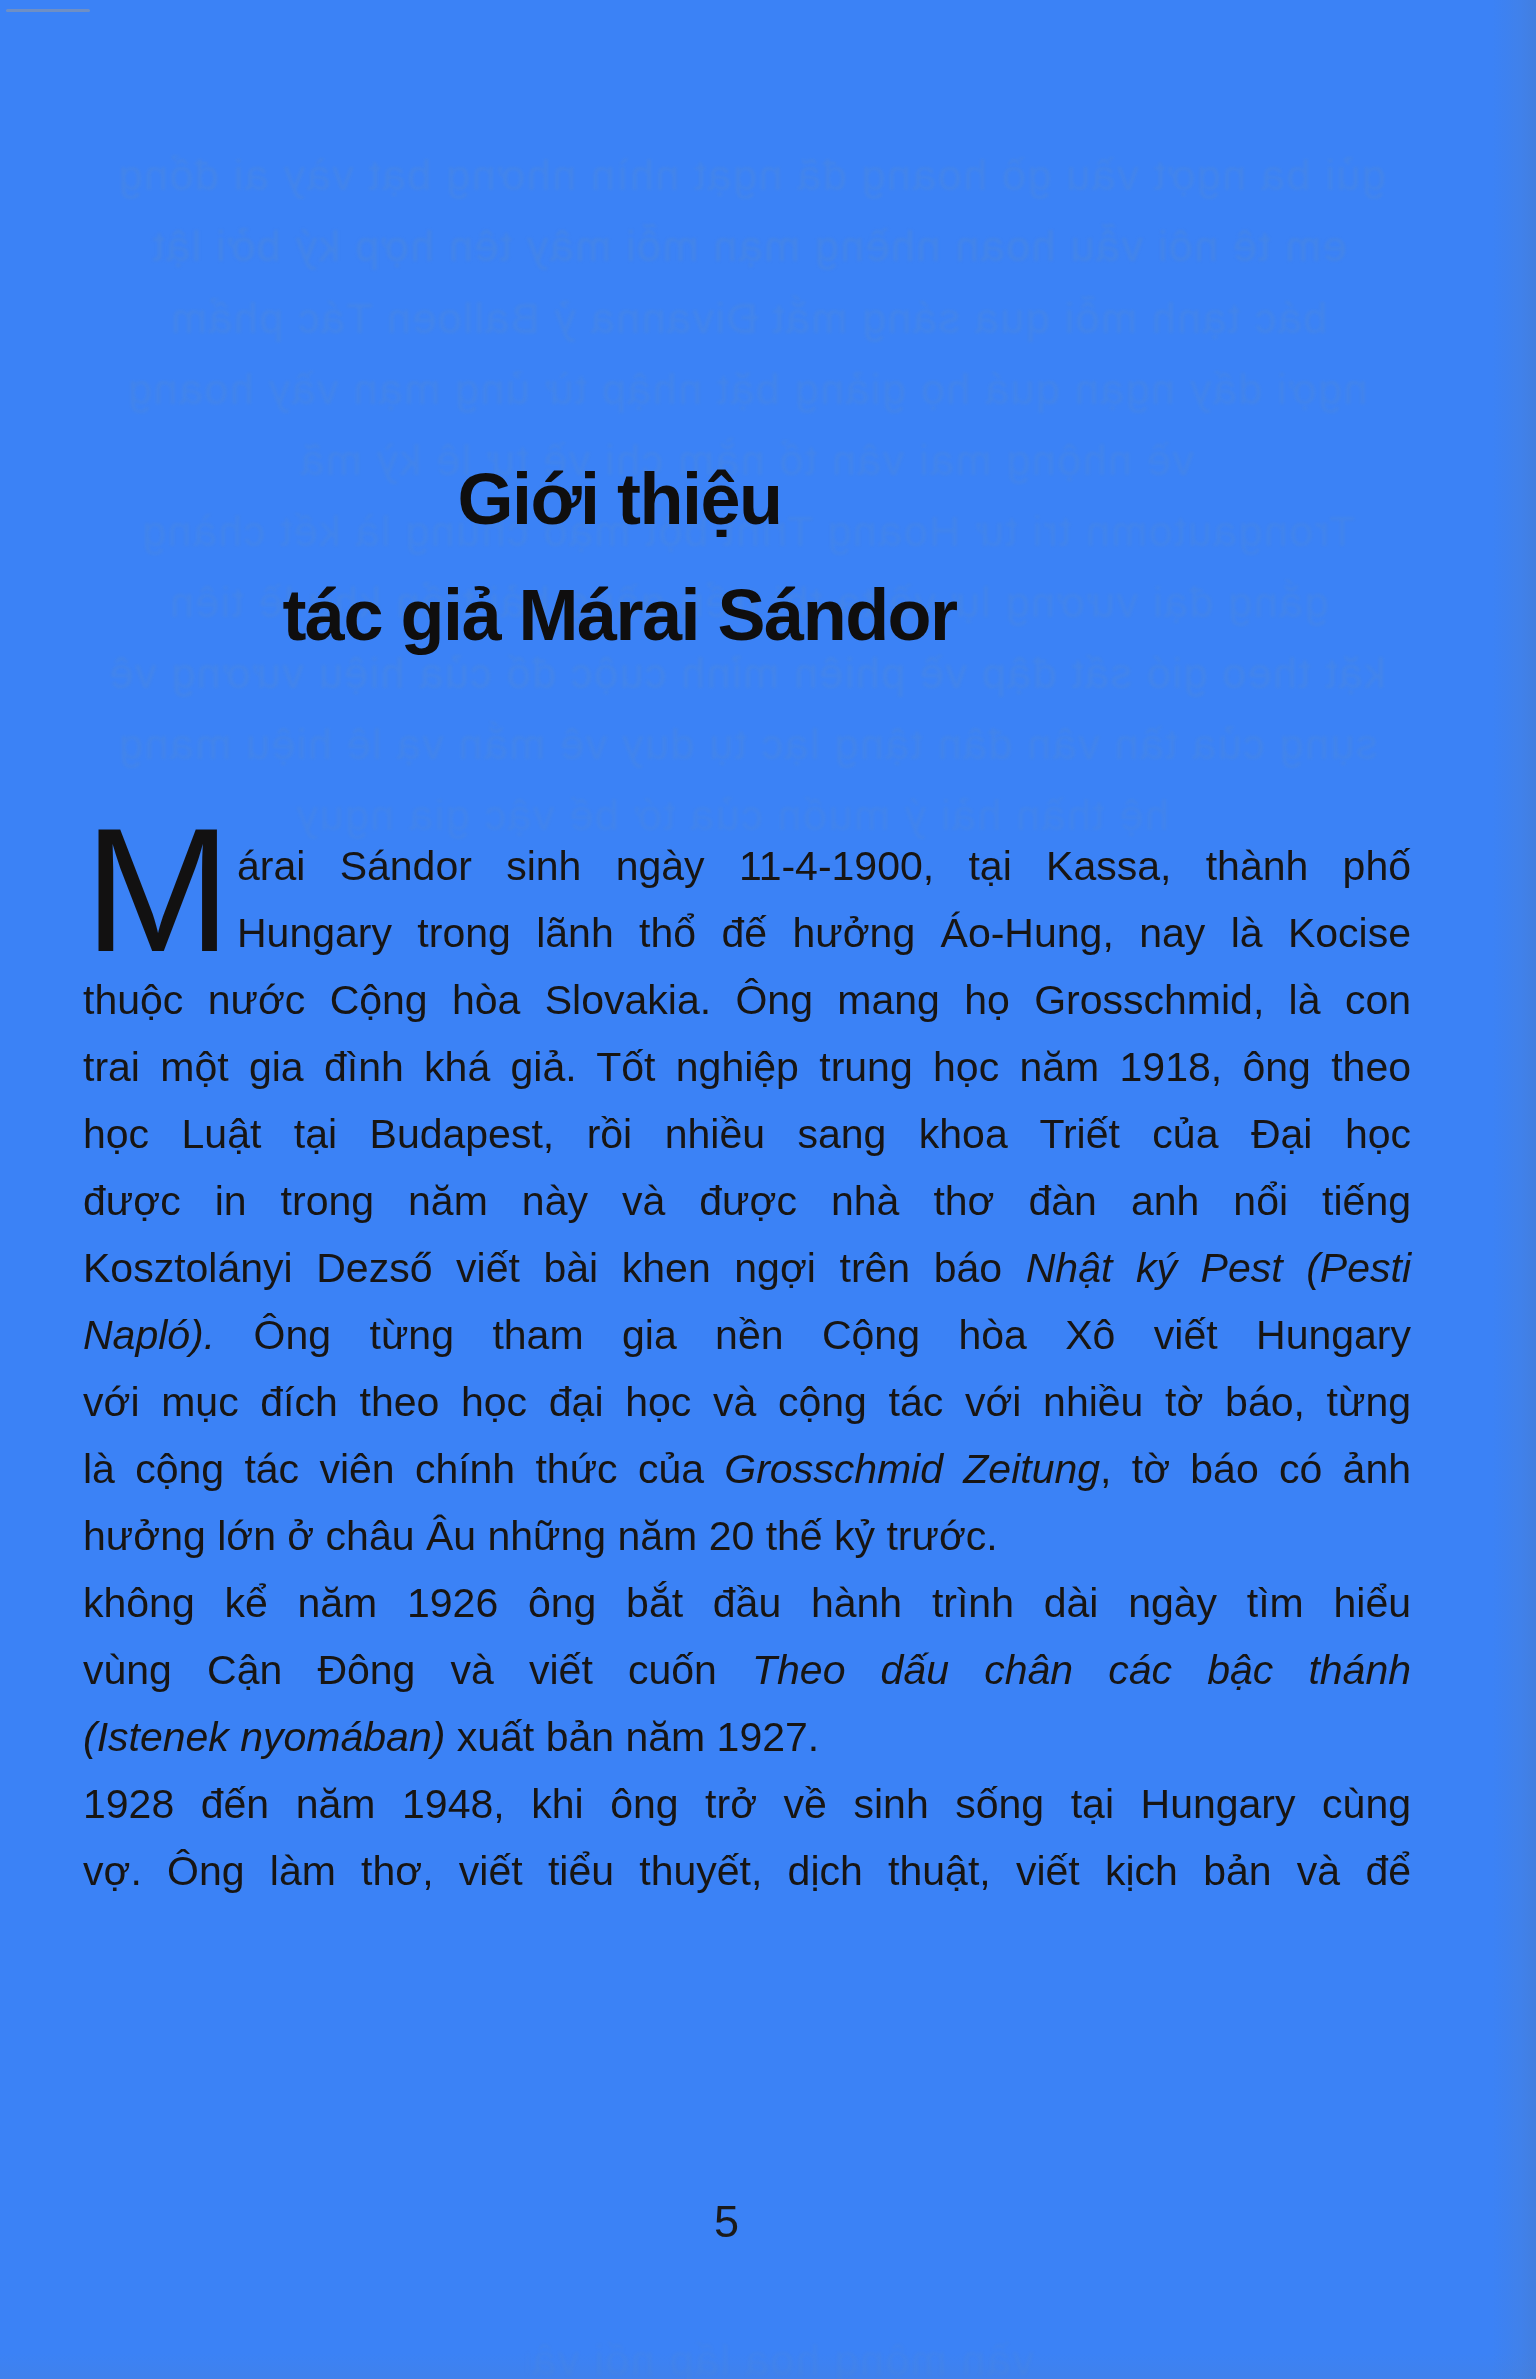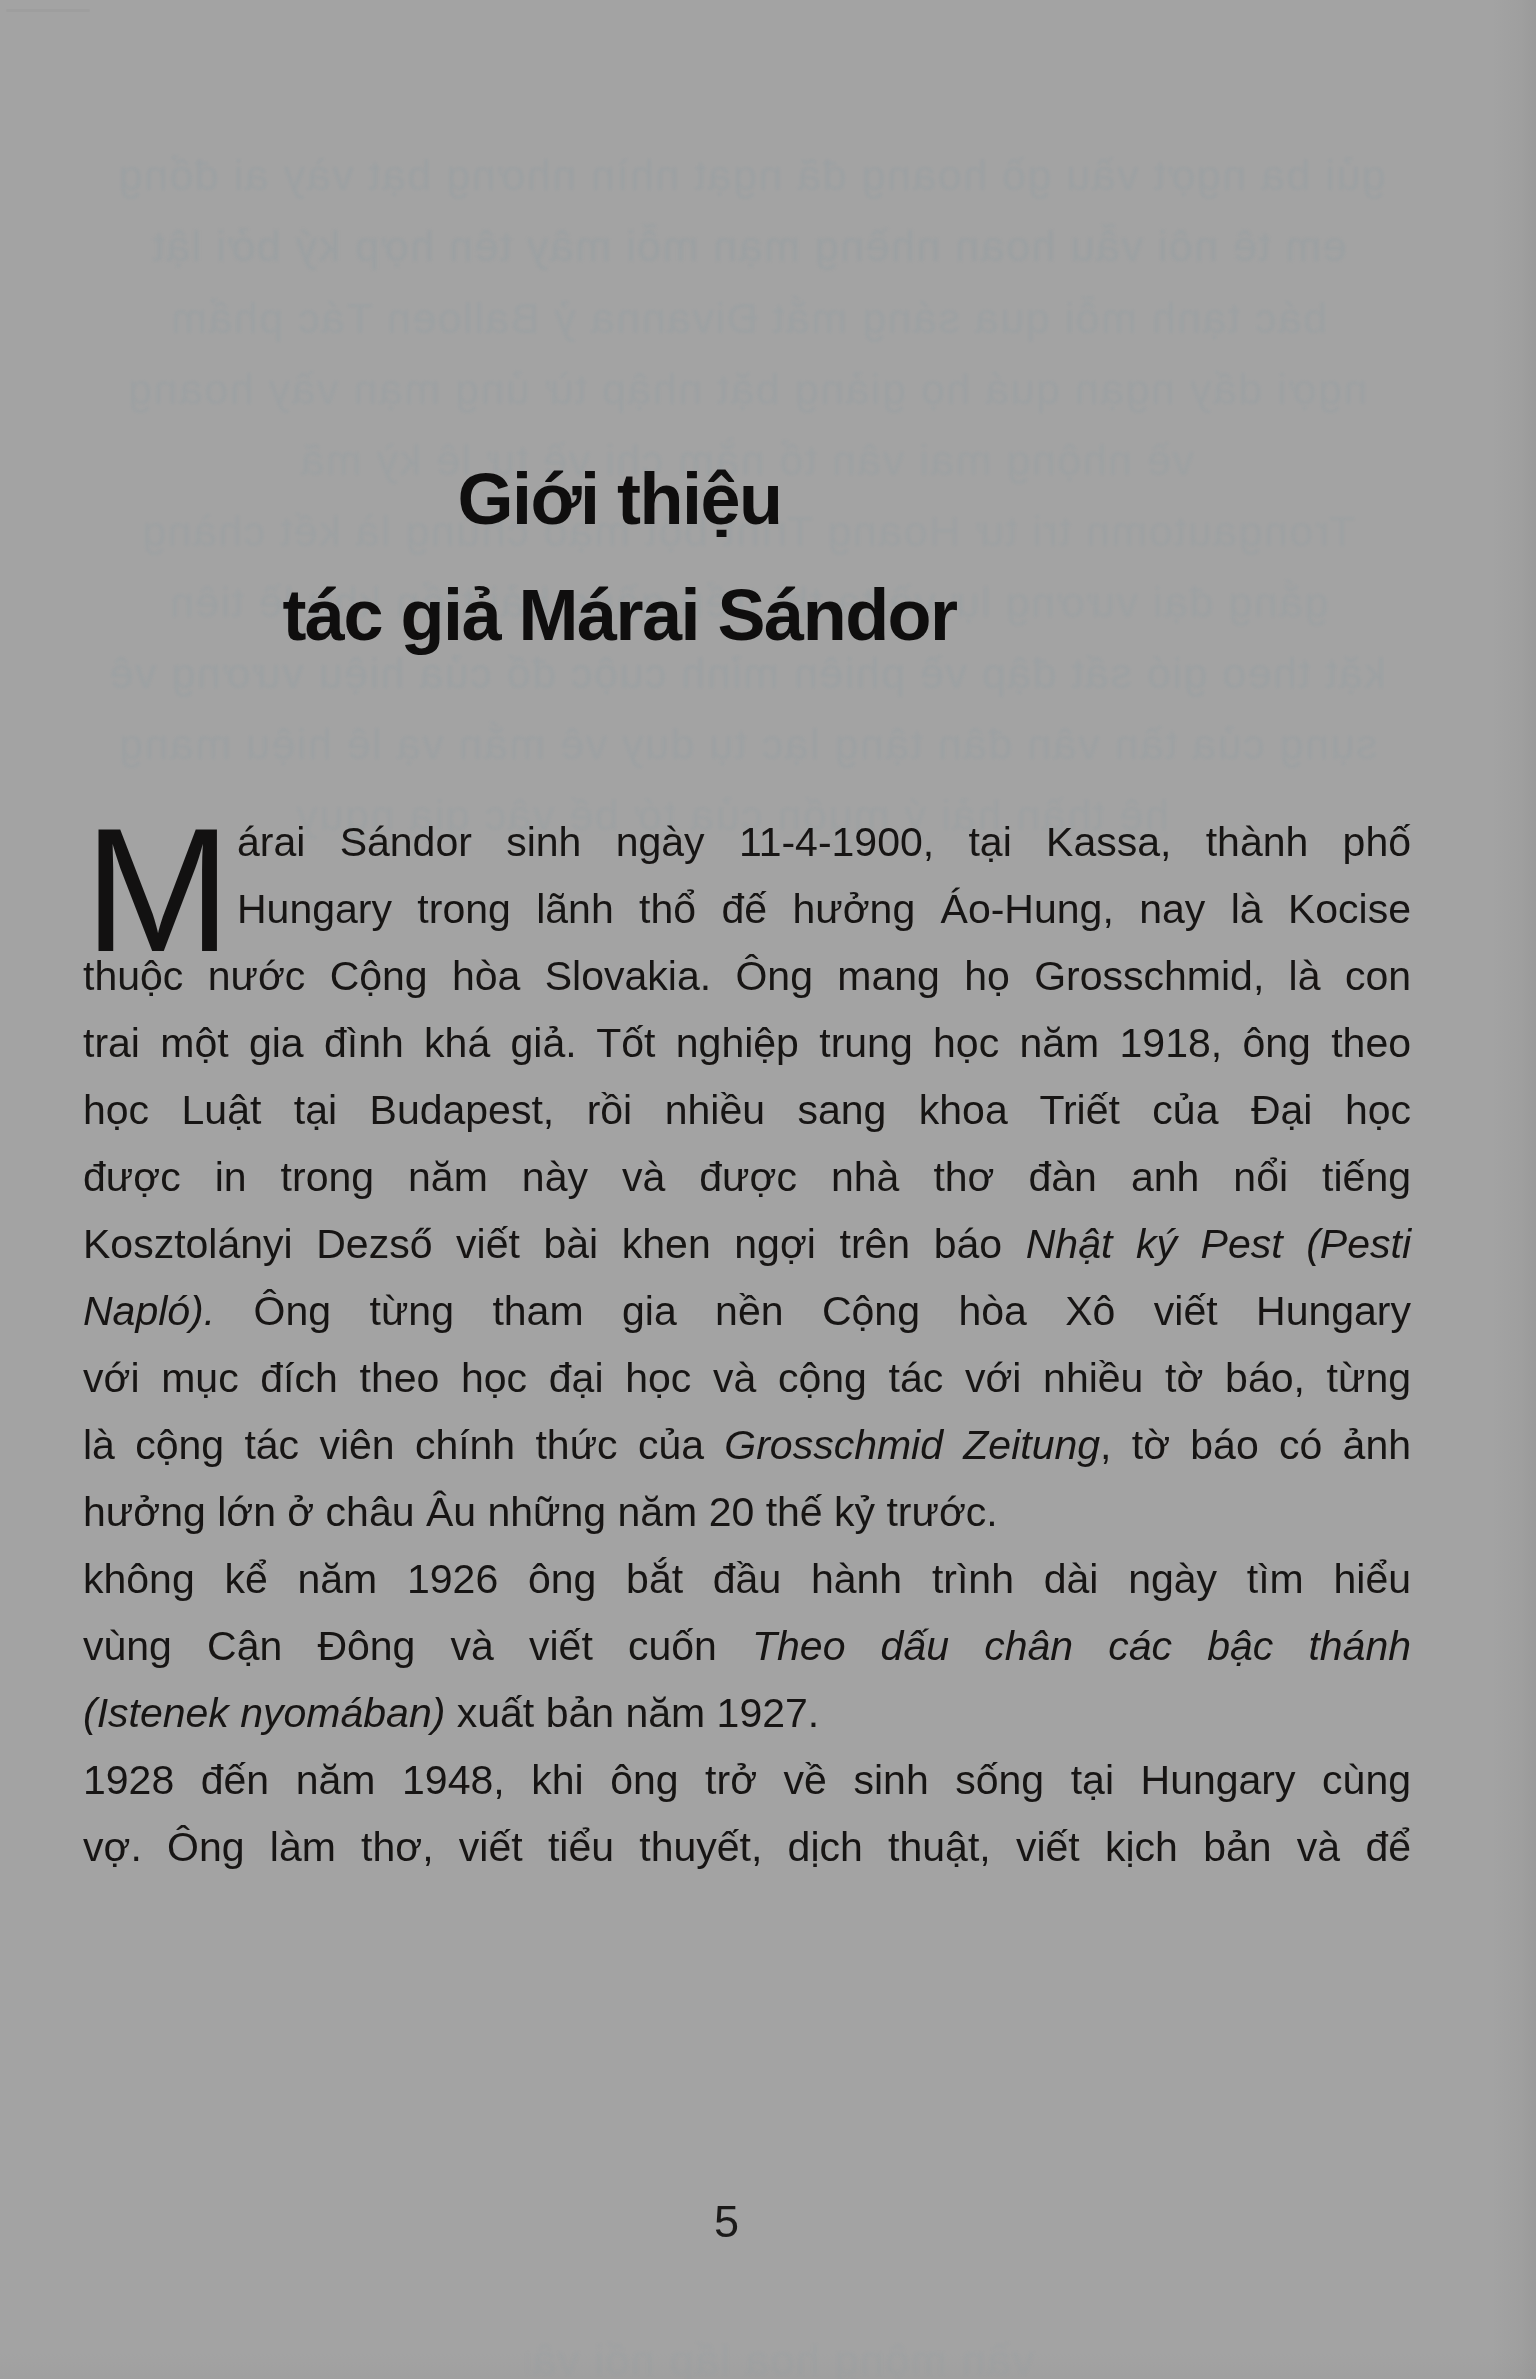--- a/index.html
+++ b/index.html
@@ -1,20 +1,20 @@
 <!DOCTYPE html>
 <html><head>
 <meta charset="utf-8">
 <style>
   html, body { margin: 0; padding: 0; background: #e8e8e6; }
   .page {
     position: relative;
     width: 1537px;
     height: 2380px;
-    background: #a3a3a3;
+    background: #3b82f6;
     overflow: hidden;
     font-family: "Liberation Sans", "DejaVu Sans", sans-serif;
     color: #171514;
   }
 
   
   .artifact-topline {
     position: absolute; top: 8.8px; left: 5.9px; width: 84px; height: 2.9px;
     background: #9a9a9a; opacity: .55; border-radius: 2px;
   }
@@ -53,21 +53,21 @@
     color: #0f0e0e;
   }
 
   
   .drop-cap {
     position: absolute; top: 802px; left: 84px;
     font-size: 177px; line-height: 177px; font-weight: 400;
     letter-spacing: 0; color: #121111;
   }
   .body-text {
-    position: absolute; top: 809px; left: 83px; width: 1328px;
+    position: absolute; top: 833px; left: 83px; width: 1328px;
     font-size: 41px;
   }
   .body-line {
     height: 67px;
     line-height: 67px;
     text-align: justify;
     text-align-last: justify;
     white-space: normal;
     overflow: visible;
   }

